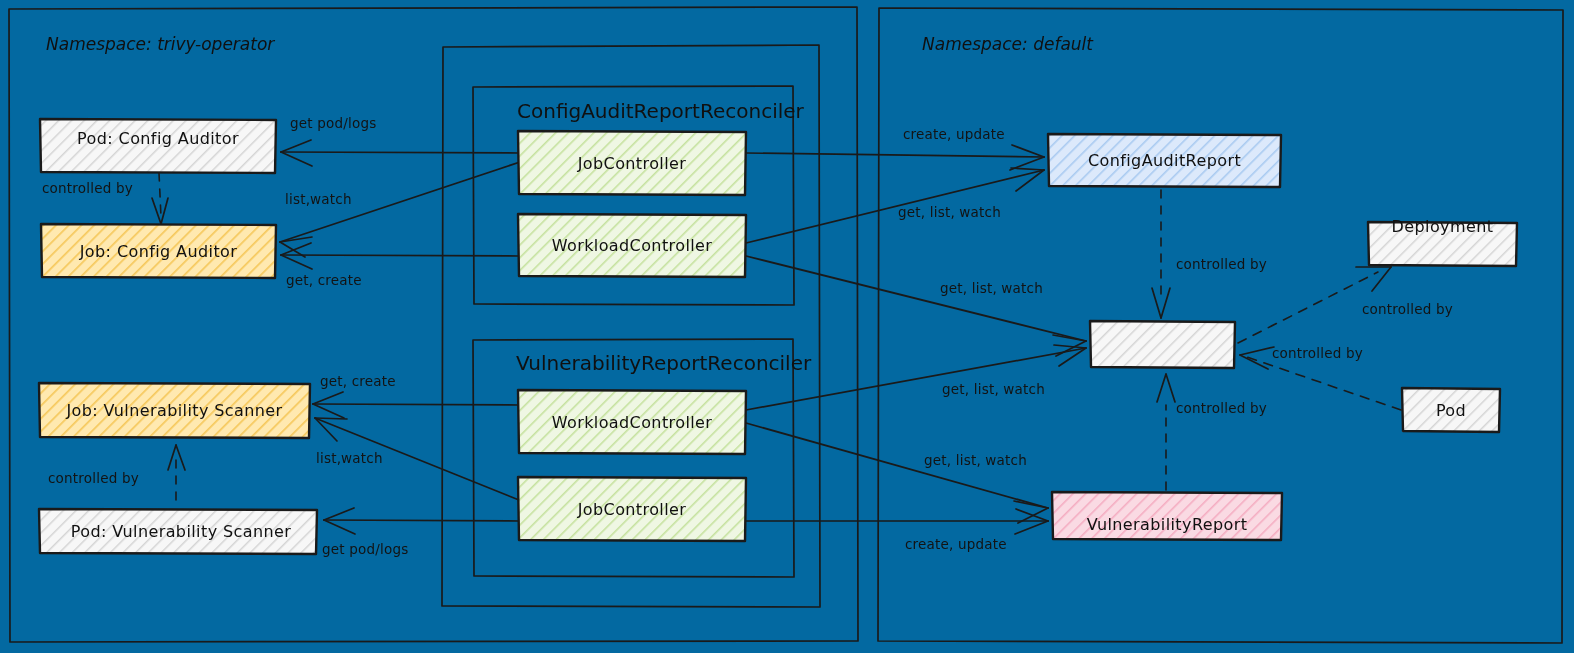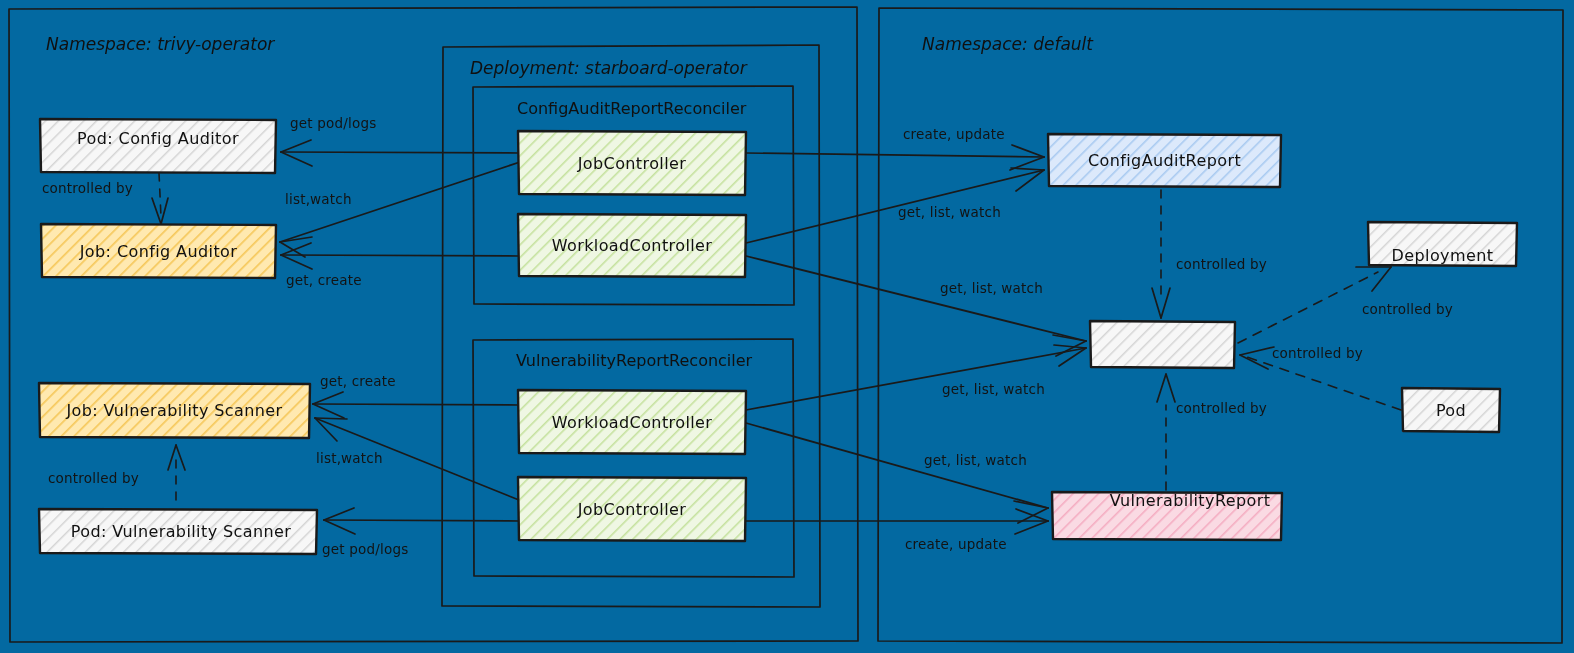--- a/index.html
+++ b/index.html
@@ -38,21 +38,21 @@
   .grp-title {
     position: absolute;
     font-family: "DejaVu Sans", sans-serif;
     font-size: 17px;
     font-style: italic;
     color: #101010;
     white-space: nowrap;
   }
   .grp-title.plain {
     font-style: normal;
-    font-size: 16px;
+    font-size: 20px;
   }
   .edge-label {
     position: absolute;
     font-family: "DejaVu Sans", sans-serif;
     font-size: 13.5px;
     color: #131313;
     white-space: nowrap;
     letter-spacing: 0.2px;
   }
 </style>
@@ -293,35 +293,34 @@
       <g>
         <rect x="1402" y="388" width="98" height="44" fill="#f7f7f7" stroke="none"></rect>
         <rect x="1402" y="388" width="98" height="44" fill="url(#hatch-gray)" stroke="none" opacity="0.75"></rect>
         <path d="M1402,388 L1500,389 L1499,432 L1403,431 Z" stroke-width="2.4"></path>
       </g>
     </g>
   </svg>
 
   <div class="grp-title" style="left:46px; top:34px;">Namespace: trivy-operator</div>
   <div class="grp-title" style="left:922px; top:34px;">Namespace: default</div>
-  <div class="grp-title" style="left:470px; top:58px;">Deployment: starboard-operator</div>
   <div class="grp-title plain" style="left:517px; top:99px;">ConfigAuditReportReconciler</div>
   <div class="grp-title plain" style="left:516px; top:351px;">VulnerabilityReportReconciler</div>
 
   <div class="box-label" style="left:40px; top:119px; width:236px; height:39px;">Pod: Config Auditor</div>
   <div class="box-label" style="left:41px; top:224px; width:235px; height:54px;">Job: Config Auditor</div>
   <div class="box-label" style="left:39px; top:383px; width:271px; height:55px;">Job: Vulnerability Scanner</div>
   <div class="box-label" style="left:39px; top:509px; width:284px; height:45px;">Pod: Vulnerability Scanner</div>
   <div class="box-label" style="left:518px; top:131px; width:228px; height:64px;">JobController</div>
   <div class="box-label" style="left:518px; top:214px; width:228px; height:63px;">WorkloadController</div>
   <div class="box-label" style="left:518px; top:390px; width:228px; height:64px;">WorkloadController</div>
   <div class="box-label" style="left:518px; top:477px; width:228px; height:64px;">JobController</div>
   <div class="box-label" style="left:1048px; top:134px; width:233px; height:53px;">ConfigAuditReport</div>
-  <div class="box-label" style="left:1052px; top:468px; width:230px; height:64px;padding-left:23px;">VulnerabilityReport</div>
-  <div class="box-label" style="left:1368px; top:233px; width:149px; height:44px;">Deployment</div>
+  <div class="box-label" style="left:1052px; top:492px; width:230px; height:64px;">VulnerabilityReport</div>
+  <div class="box-label" style="left:1368px; top:204px; width:149px; height:44px;">Deployment</div>
   <div class="box-label" style="left:1402px; top:388px; width:98px; height:44px;border-radius:15px;">Pod</div>
 
   <div class="edge-label" style="left:290px; top:115px;">get pod/logs</div>
   <div class="edge-label" style="left:42px; top:180px;">controlled by</div>
   <div class="edge-label" style="left:285px; top:191px;">list,watch</div>
   <div class="edge-label" style="left:286px; top:272px;">get, create</div>
   <div class="edge-label" style="left:320px; top:373px;">get, create</div>
   <div class="edge-label" style="left:316px; top:450px;">list,watch</div>
   <div class="edge-label" style="left:48px; top:470px;">controlled by</div>
   <div class="edge-label" style="left:322px; top:541px;">get pod/logs</div>

